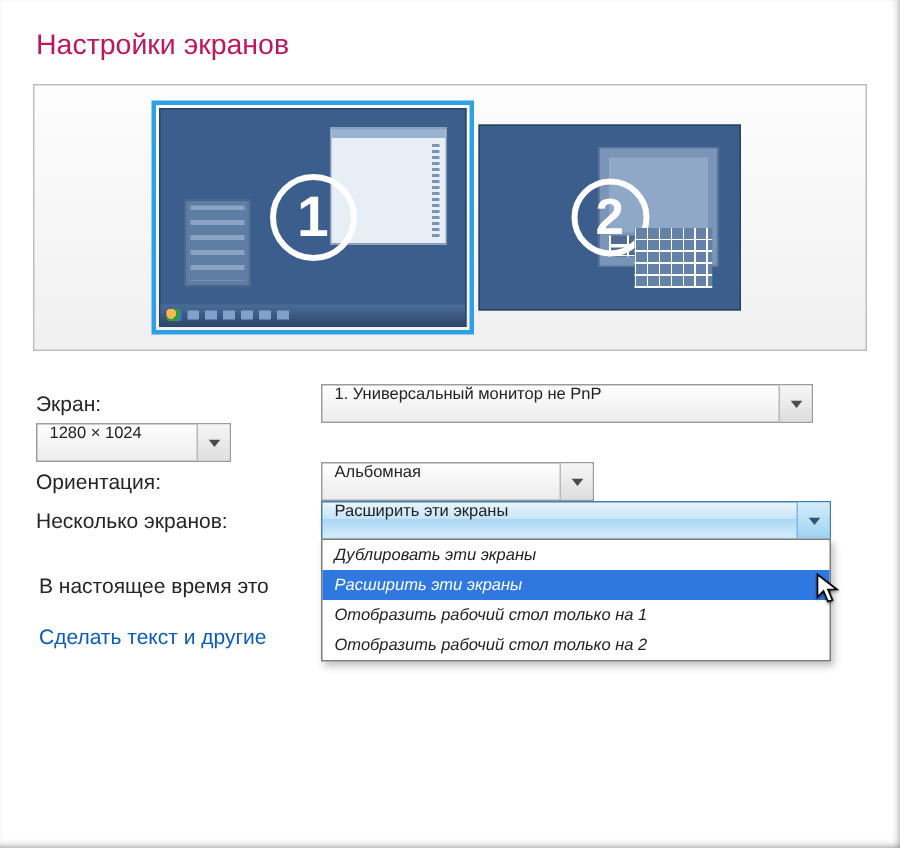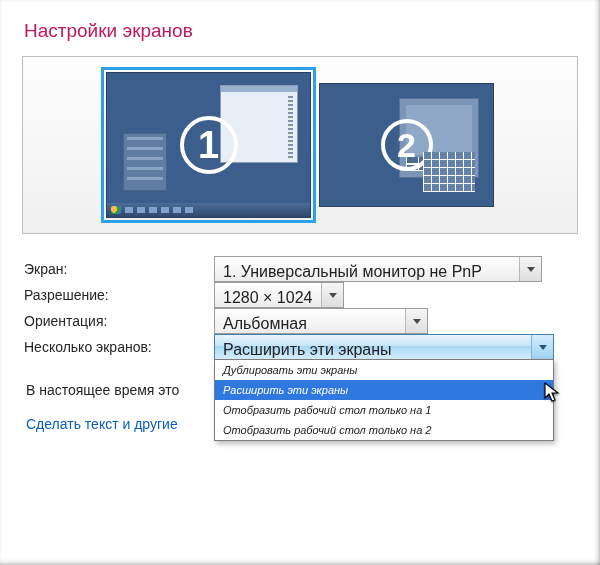--- a/index.html
+++ b/index.html
@@ -127,23 +127,23 @@
     width: 190px;
     color: #262626;
     font-size: 14px;
   }
   .combo {
     position: relative;
     height: 26px;
     border: 1px solid #9c9c9c;
     background: linear-gradient(#fff, #ececec);
     display: flex;
-    align-items: flex-end;
+    align-items: flex-start;
     padding: 0 26px 0 8px;
-    font-size: 16px;
+    font-size: 11px;
     color: #222;
     cursor: default;
   }
   .combo.wide { width: 328px; }
   .combo.med  { width: 130px; }
   .combo.full { width: 340px; }
   .combo.open {
     border: 1px solid #3c7fb1;
     background: linear-gradient(#eaf5fd, #c6e4f7 45%, #a8d7f4 46%, #d6eefb);
   }
@@ -237,34 +237,33 @@
         <span>1. Универсальный монитор не PnP</span>
         <span class="combo-arrow">
           <svg viewBox="0 0 8 5">
               <path d="M0 0 L4 5 L8 0 Z" fill="#4a4a4a"></path>
             </svg>
         </span>
       </div>
     </div>
 
     <div class="row">
-      <div class="row-label">Разрешение:</div>
       <div class="combo med">
         <span>1280 × 1024</span>
         <span class="combo-arrow">
           <svg viewBox="0 0 8 5">
               <path d="M0 0 L4 5 L8 0 Z" fill="#4a4a4a"></path>
             </svg>
         </span>
       </div>
     </div>
 
     <div class="row">
       <div class="row-label">Ориентация:</div>
-      <div class="combo" style="width:214px">
+      <div class="combo" style="width:182px">
         <span>Альбомная</span>
         <span class="combo-arrow">
           <svg viewBox="0 0 8 5">
               <path d="M0 0 L4 5 L8 0 Z" fill="#4a4a4a"></path>
             </svg>
         </span>
       </div>
     </div>
 
     <div class="row" style="margin-bottom:0">

